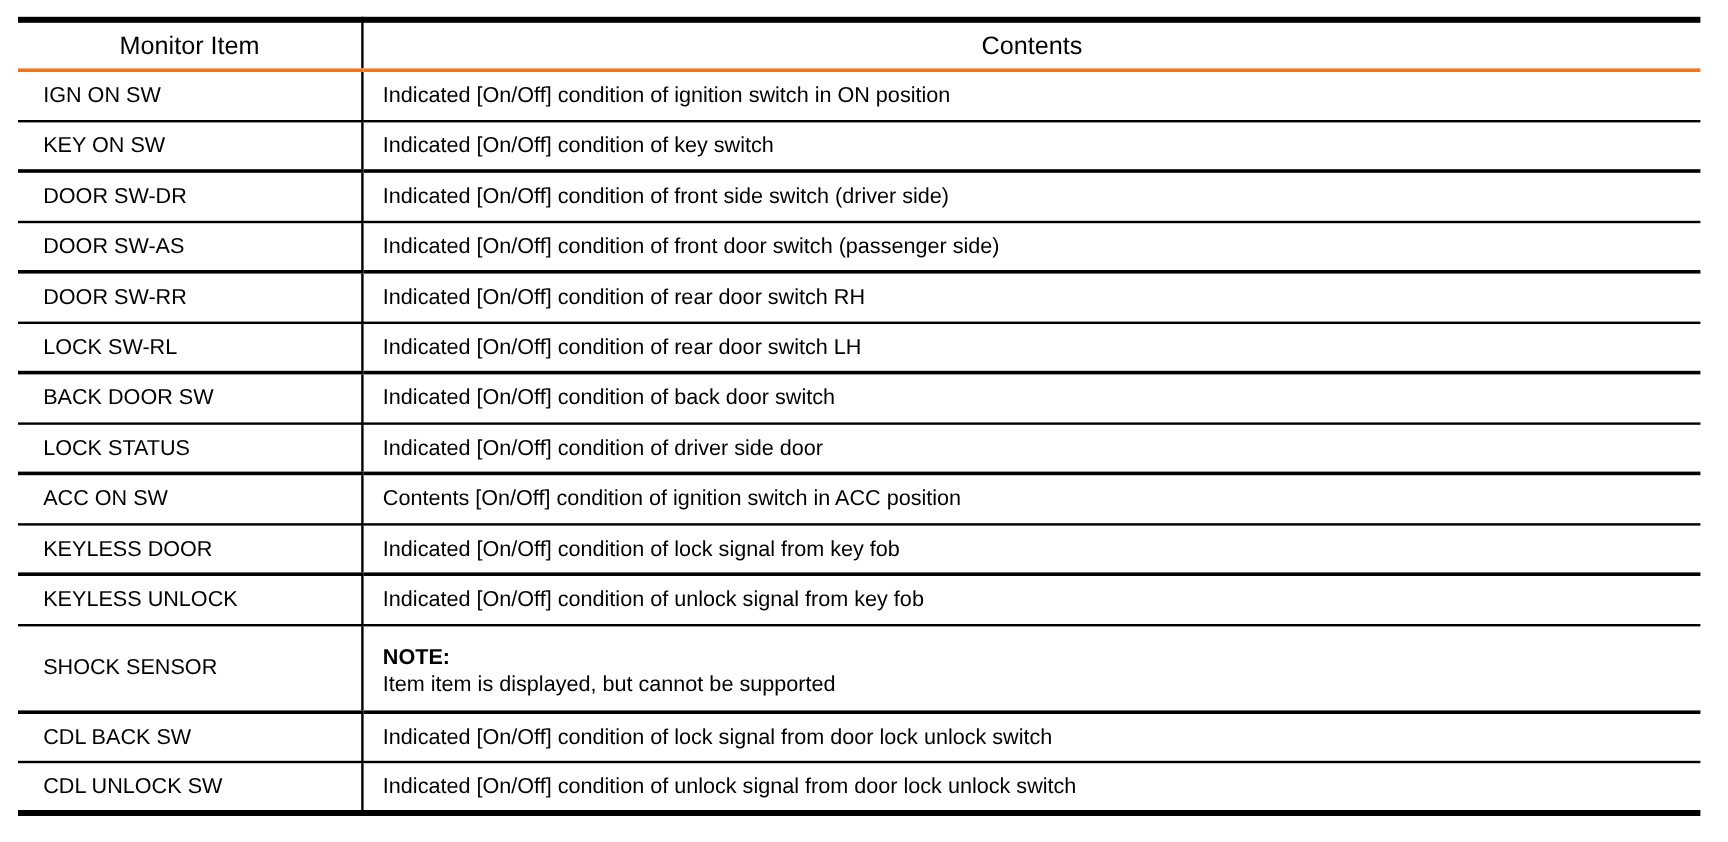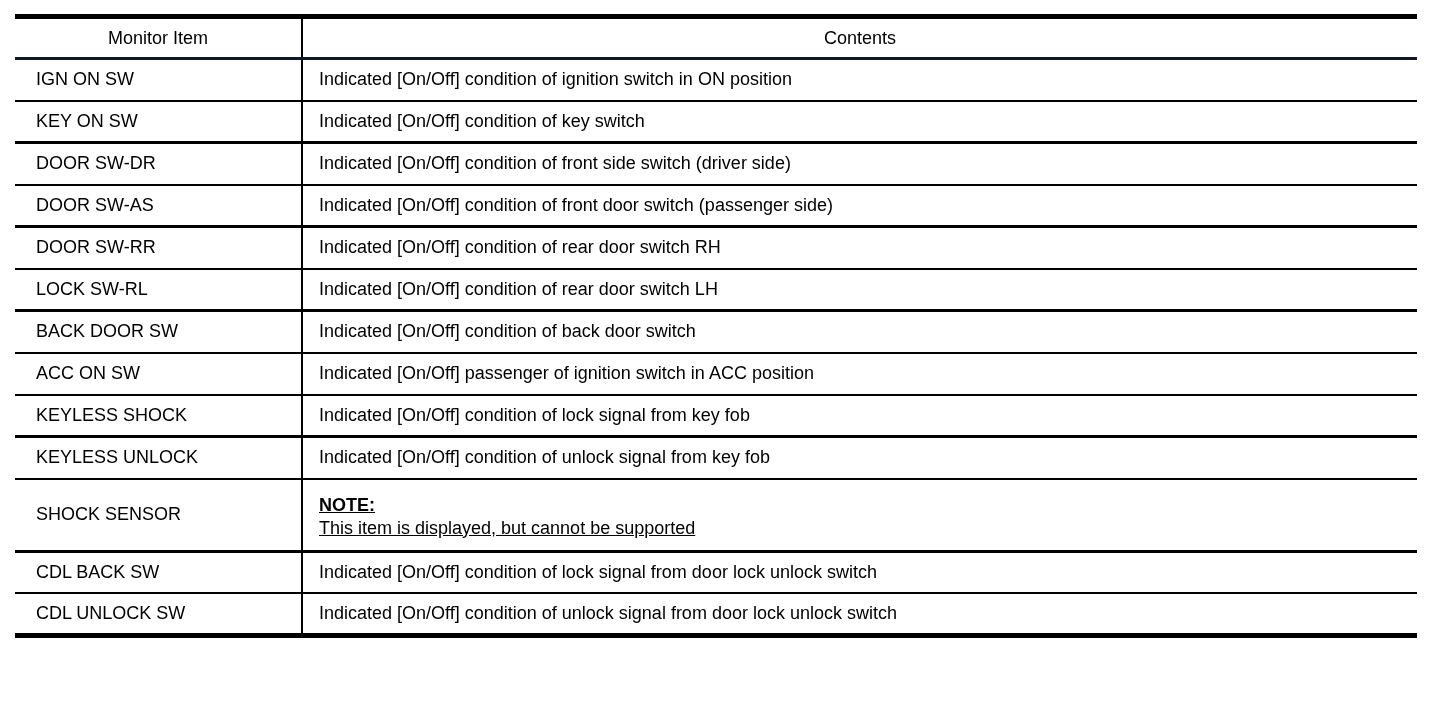--- a/index.html
+++ b/index.html
@@ -28,22 +28,22 @@
     border-bottom: 5px solid #000000;
     font-size: 18px;
     line-height: 23px;
   }
   col.col-item { width: 287px; }
   thead th {
     height: 42px;
     font-weight: normal;
     text-align: center;
     vertical-align: middle;
-    border-bottom: 3px solid #0f172a;
-    font-size: 18px;
+    border-bottom: 3px solid #f97316;
+    font-size: 21px;
   }
   th:first-child, td:first-child {
     border-right: 2px solid #000000;
   }
   tbody td {
     height: 42px;
     vertical-align: middle;
   }
   tbody tr.row    td { border-bottom: 2px solid #000000; }
   tbody tr.group-end td { border-bottom: 3px solid #000000; }
@@ -53,21 +53,20 @@
     margin-top: 15px;
   }
   td.contents-cell {
     padding-left: 16px;
     padding-right: 10px;
   }
   td.contents-cell.note-cell {
     padding-top: 14px;
     padding-bottom: 10px;
     height: 70px;
-    text-decoration: underline;
   }
   .note-label { font-weight: bold; }
 </style>
 </head>
 <body>
 
 <div class="page">
   <table class="monitor-table">
     <colgroup>
       <col class="col-item">
@@ -101,37 +100,41 @@
           <td class="contents-cell">Indicated [On/Off] condition of rear door switch RH</td>
         </tr>
         <tr class="group-end">
           <td class="item-cell">LOCK SW-RL</td>
           <td class="contents-cell">Indicated [On/Off] condition of rear door switch LH</td>
         </tr>
         <tr class="row">
           <td class="item-cell">BACK DOOR SW</td>
           <td class="contents-cell">Indicated [On/Off] condition of back door switch</td>
         </tr>
+        <tr class="group-end">
+          <td class="item-cell">LOCK STATUS</td>
+          <td class="contents-cell">Indicated [On/Off] condition of driver side door</td>
+        </tr>
         <tr class="row">
           <td class="item-cell">ACC ON SW</td>
-          <td class="contents-cell">Indicated [On/Off] passenger of ignition switch in ACC position</td>
+          <td class="contents-cell">Contents [On/Off] condition of ignition switch in ACC position</td>
         </tr>
         <tr class="group-end">
-          <td class="item-cell">KEYLESS SHOCK</td>
+          <td class="item-cell">KEYLESS DOOR</td>
           <td class="contents-cell">Indicated [On/Off] condition of lock signal from key fob</td>
         </tr>
         <tr class="row">
           <td class="item-cell">KEYLESS UNLOCK</td>
           <td class="contents-cell">Indicated [On/Off] condition of unlock signal from key fob</td>
         </tr>
         <tr class="group-end">
           <td class="item-cell">SHOCK SENSOR</td>
           <td class="contents-cell note-cell">
             <div class="note-label">NOTE:</div>
-            <div>This item is displayed, but cannot be supported</div>
+            <div>Item item is displayed, but cannot be supported</div>
           </td>
         </tr>
         <tr class="row">
           <td class="item-cell">CDL BACK SW</td>
           <td class="contents-cell">Indicated [On/Off] condition of lock signal from door lock unlock switch</td>
         </tr>
         <tr class="group-end">
           <td class="item-cell">CDL UNLOCK SW</td>
           <td class="contents-cell">Indicated [On/Off] condition of unlock signal from door lock unlock switch</td>
         </tr>

